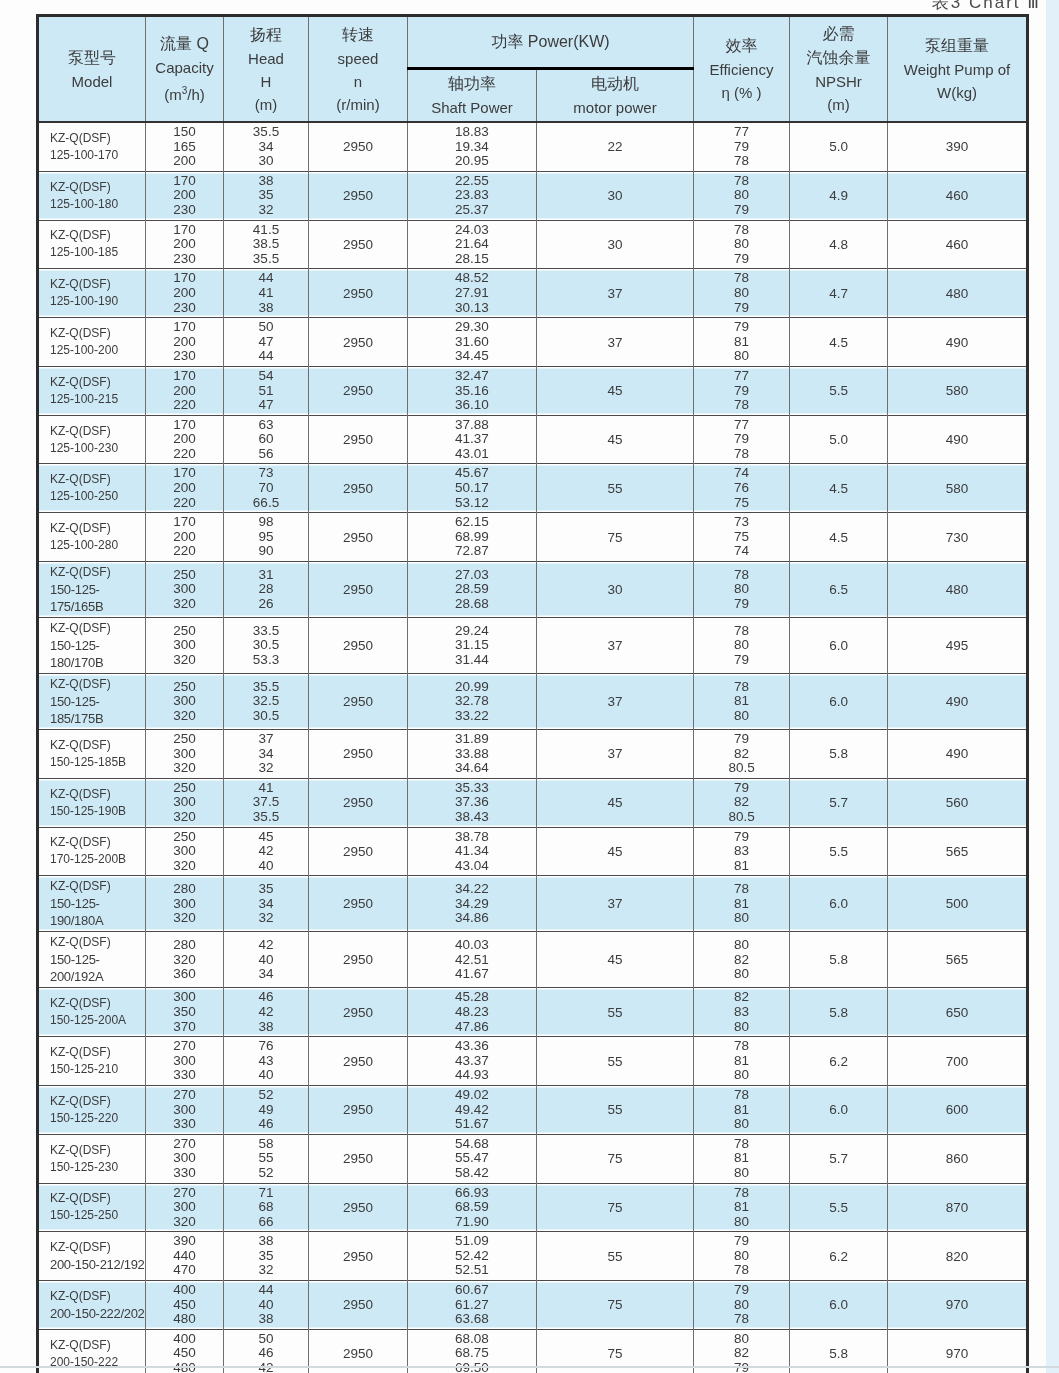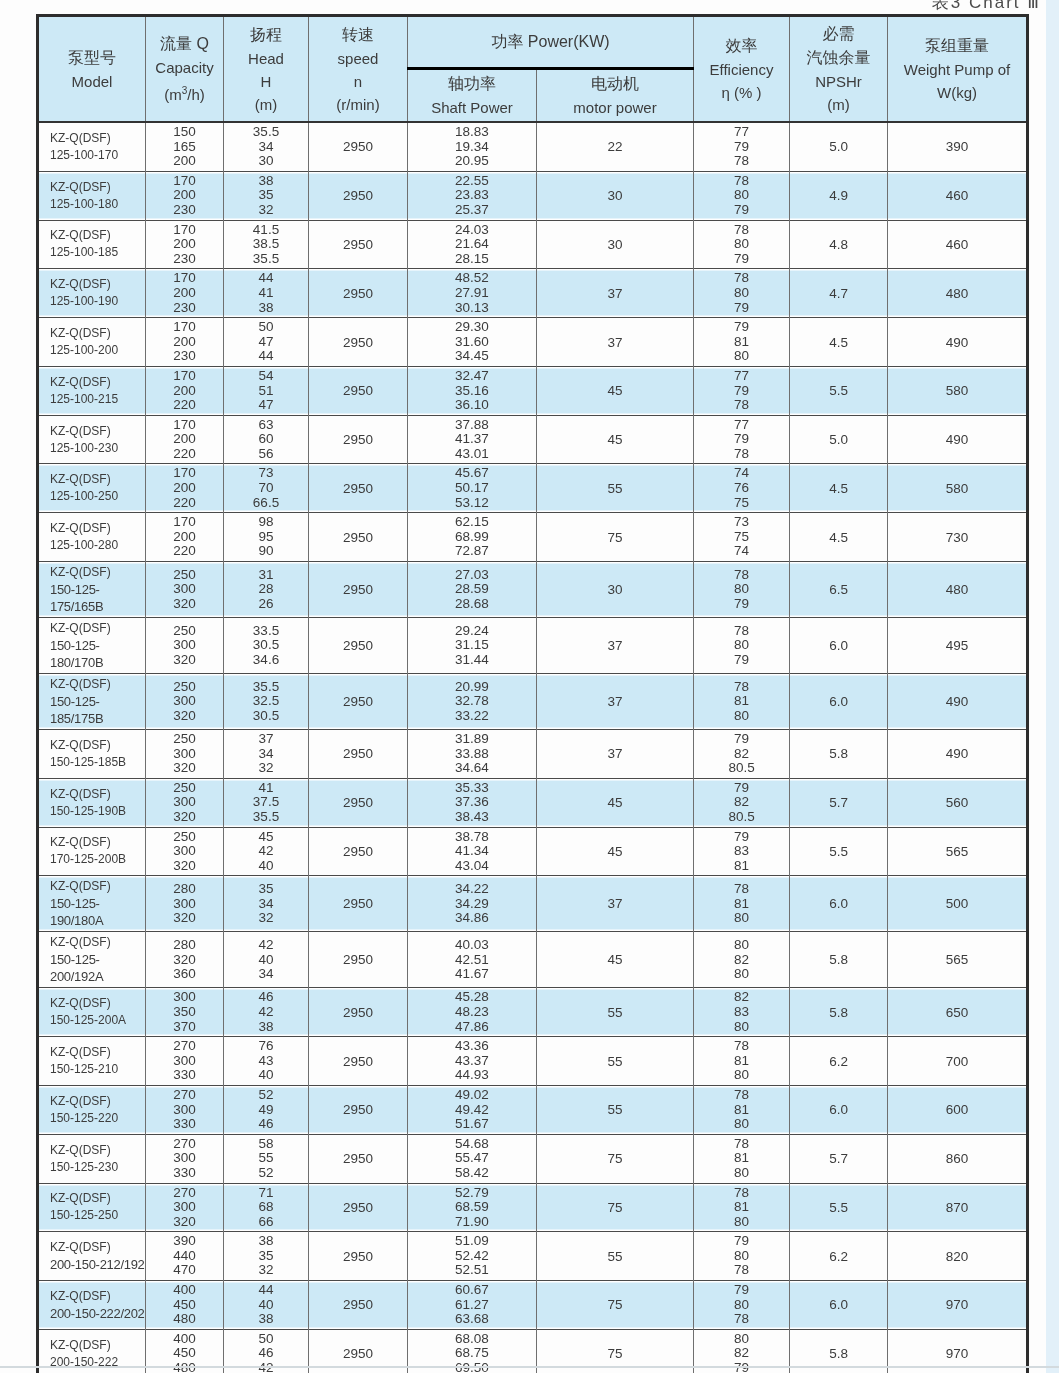--- a/index.html
+++ b/index.html
@@ -457,21 +457,21 @@
         <div class="m2 condensed">150-125-180/170B</div>
       </td>
       <td>
             <div>250</div>
             <div>300</div>
             <div>320</div>
           </td>
       <td>
             <div>33.5</div>
             <div>30.5</div>
-            <div>34.6</div>
+            <div>53.3</div>
           </td>
       <td>2950</td>
       <td>
             <div>29.24</div>
             <div>31.15</div>
             <div>31.44</div>
           </td>
       <td>37</td>
       <td>
             <div>78</div>
@@ -791,21 +791,21 @@
             <div>300</div>
             <div>320</div>
           </td>
       <td>
             <div>71</div>
             <div>68</div>
             <div>66</div>
           </td>
       <td>2950</td>
       <td>
-            <div>52.79</div>
+            <div>66.93</div>
             <div>68.59</div>
             <div>71.90</div>
           </td>
       <td>75</td>
       <td>
             <div>78</div>
             <div>81</div>
             <div>80</div>
           </td>
       <td>5.5</td>

